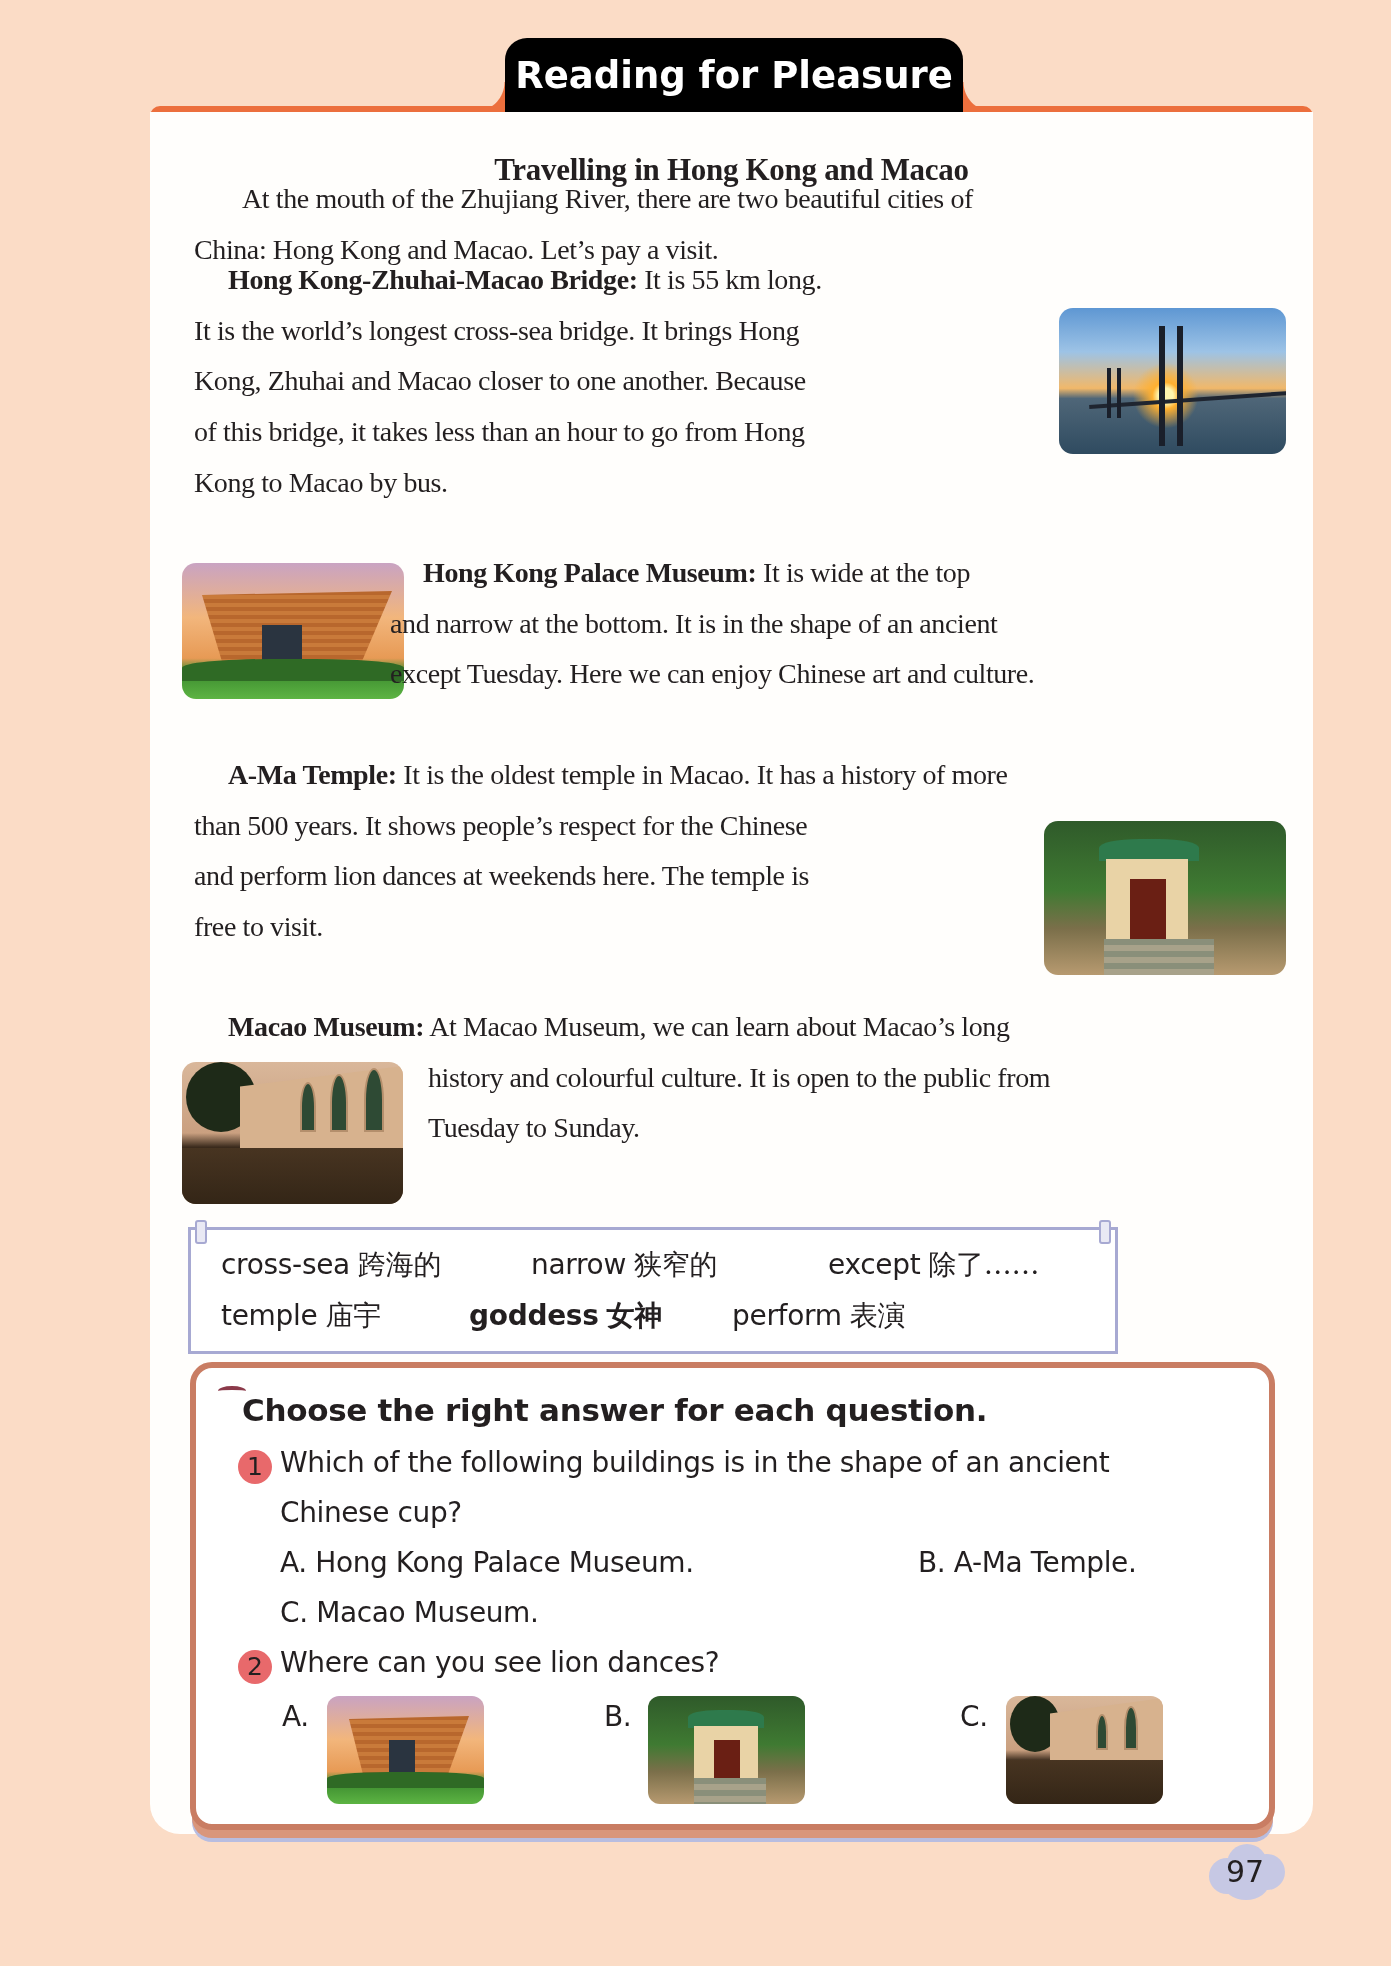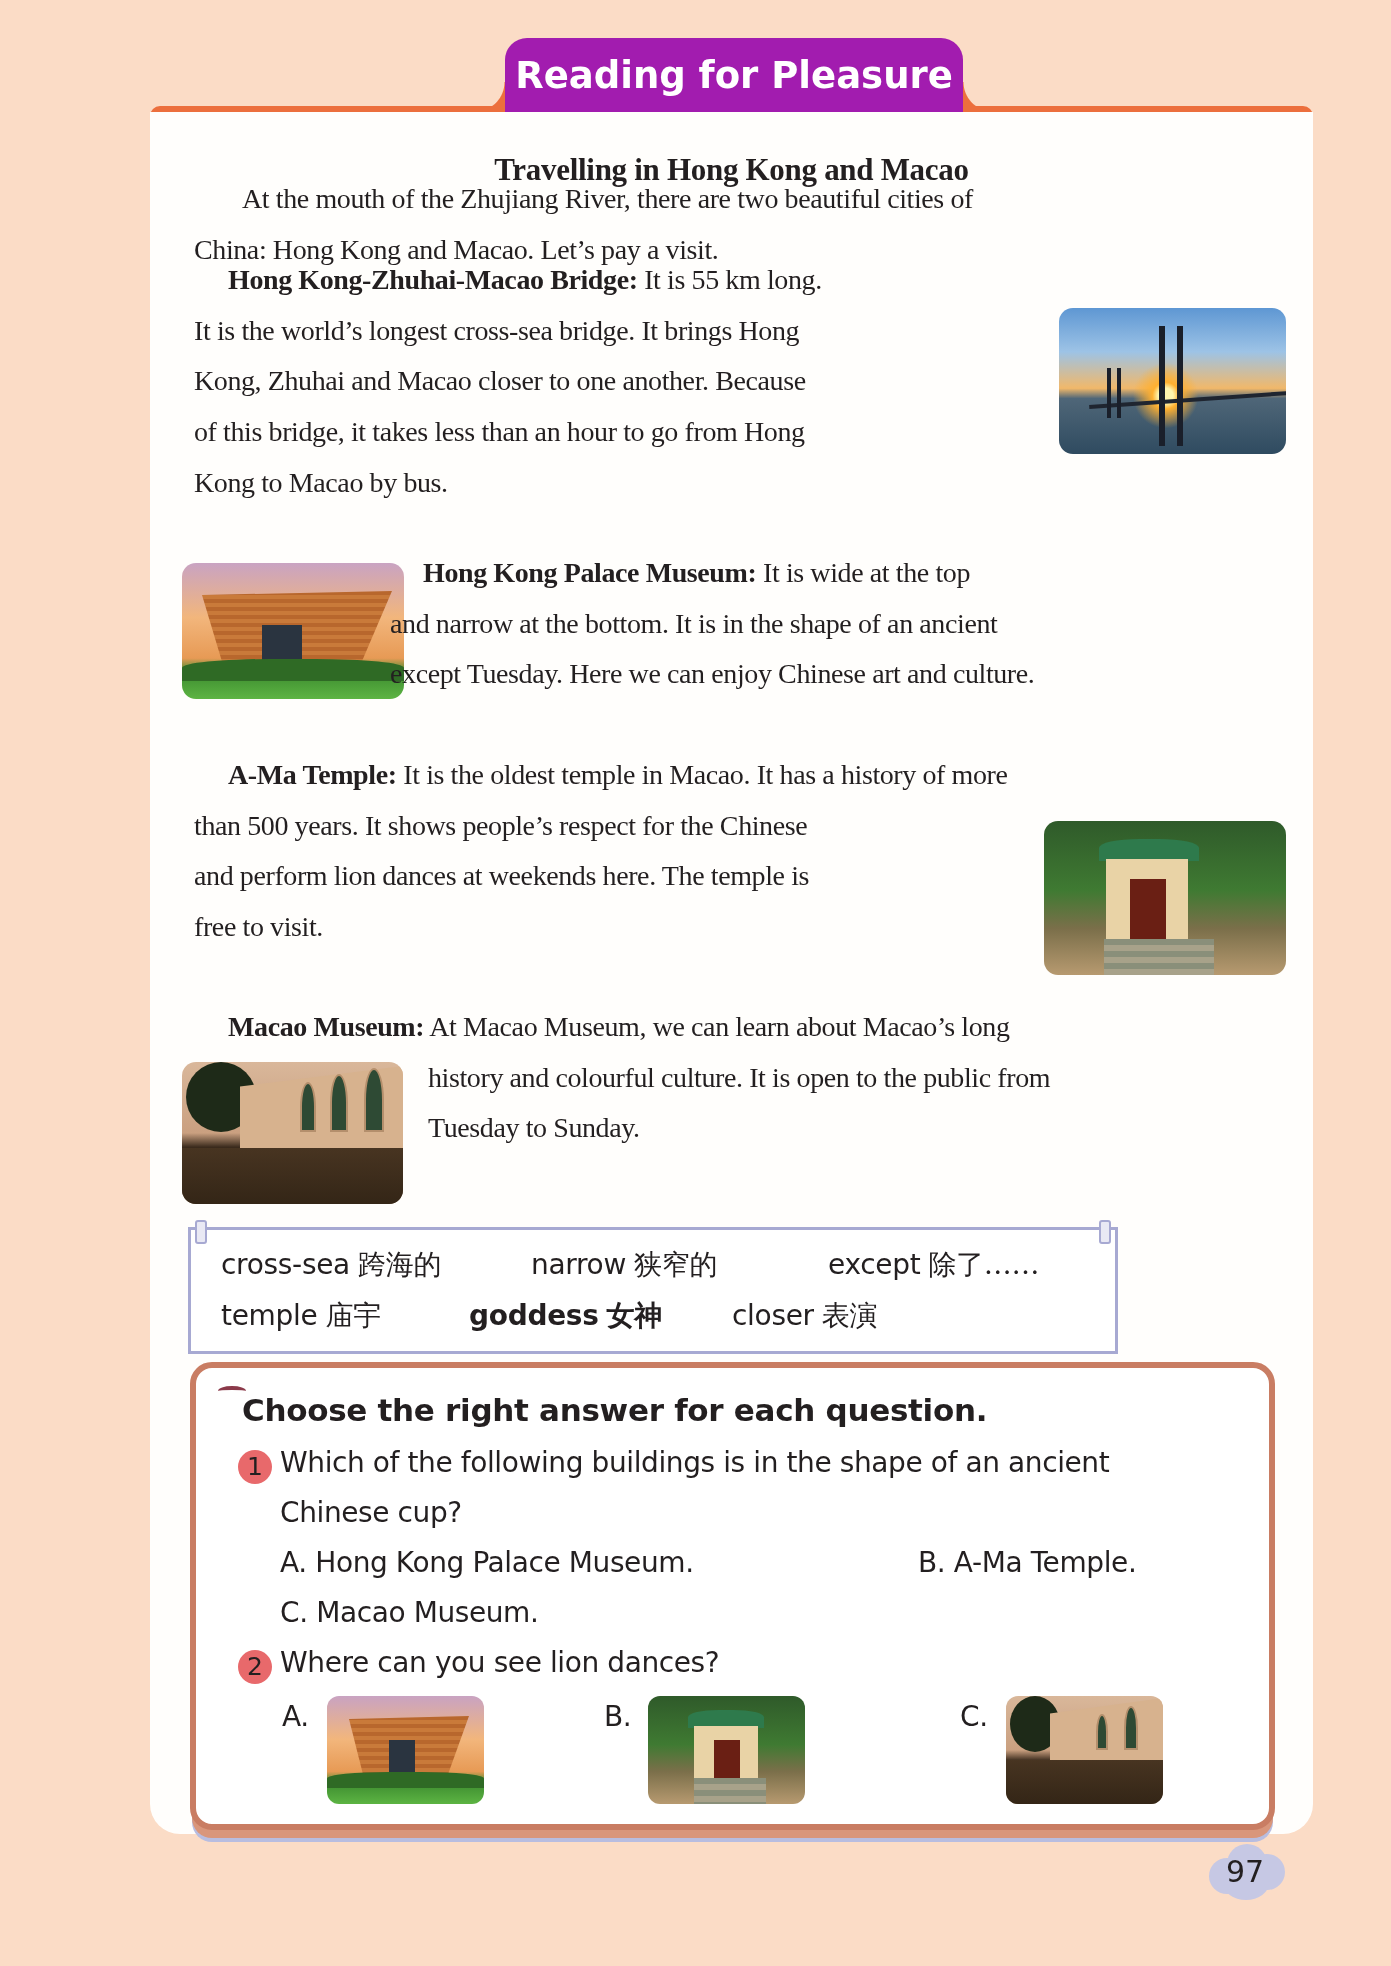--- a/index.html
+++ b/index.html
@@ -6,21 +6,21 @@
   html, body { width: 1391px; height: 1966px; }
   body {
     background: #fbdcc6;
     font-family: "DejaVu Sans", sans-serif;
     color: #231f20;
     position: relative;
     overflow: hidden;
   }
   .header-tab {
     position: absolute; left: 505px; top: 38px; width: 458px; height: 74px;
-    background: #a21caf; border-radius: 22px 22px 0 0;
+    background: #000000; border-radius: 22px 22px 0 0;
     display: flex; align-items: center; justify-content: center;
     color: #fff; font-family: "DejaVu Sans", sans-serif; font-weight: bold; font-size: 37px;
   }
   .header-tab::before, .header-tab::after {
     content: ""; position: absolute; bottom: 0; width: 30px; height: 30px;
   }
   .header-tab::before { left: -30px; background: radial-gradient(circle at 0 0, transparent 29px, #ec6f3d 30px); }
   .header-tab::after { right: -30px; background: radial-gradient(circle at 100% 0, transparent 29px, #ec6f3d 30px); }
   .header-line {
     position: absolute; left: 150px; top: 106px; width: 1163px; height: 10px;
@@ -178,21 +178,21 @@
 </div>
 
 <div class="vocab">
   <div class="pin" style="left:4px;"></div>
   <div class="pin" style="right:4px;"></div>
   <div class="vocab-item" style="left:30px; top:16px;"><span>cross-sea</span><span class="zh">跨海的</span></div>
   <div class="vocab-item" style="left:340px; top:16px;"><span>narrow</span><span class="zh">狭窄的</span></div>
   <div class="vocab-item" style="left:637px; top:16px;"><span>except</span><span class="zh">除了……</span></div>
   <div class="vocab-item" style="left:30px; top:67px;"><span>temple</span><span class="zh">庙宇</span></div>
   <div class="vocab-item" style="left:278px; top:67px;font-weight:bold;"><span>goddess</span><span class="zh">女神</span></div>
-  <div class="vocab-item" style="left:541px; top:67px;"><span>closer</span><span class="zh">表演</span></div>
+  <div class="vocab-item" style="left:541px; top:67px;"><span>perform</span><span class="zh">表演</span></div>
 </div>
 
 <div class="quiz-frame">
   <div class="quiz-swoosh"></div>
   <div class="quiz-title">Choose the right answer for each question.</div>
 
   <div class="qnum" style="left:42px; top:82px;">1</div>
   <div class="qtext" style="left:84px; top:78px;">Which of the following buildings is in the shape of an ancient</div>
   <div class="qtext" style="left:84px; top:128px;">Chinese cup?</div>
   <div class="qtext" style="left:84px; top:178px;">A. Hong Kong Palace Museum.</div>

